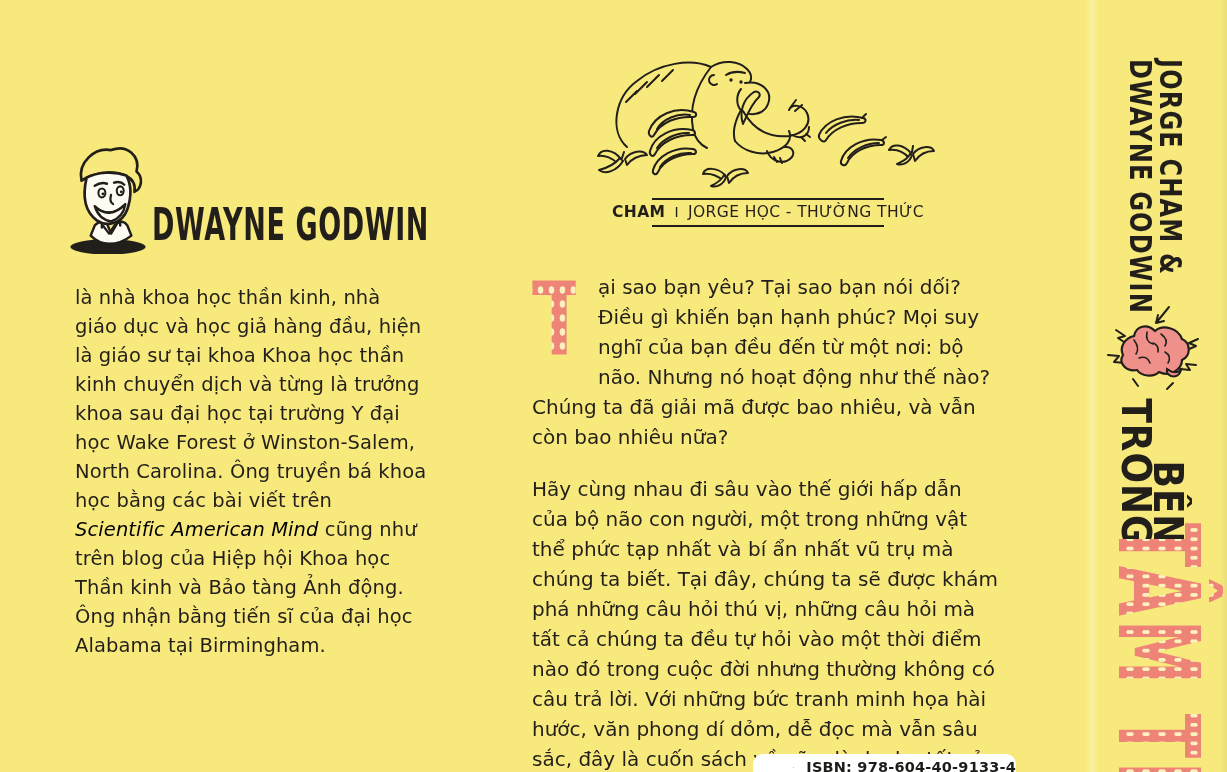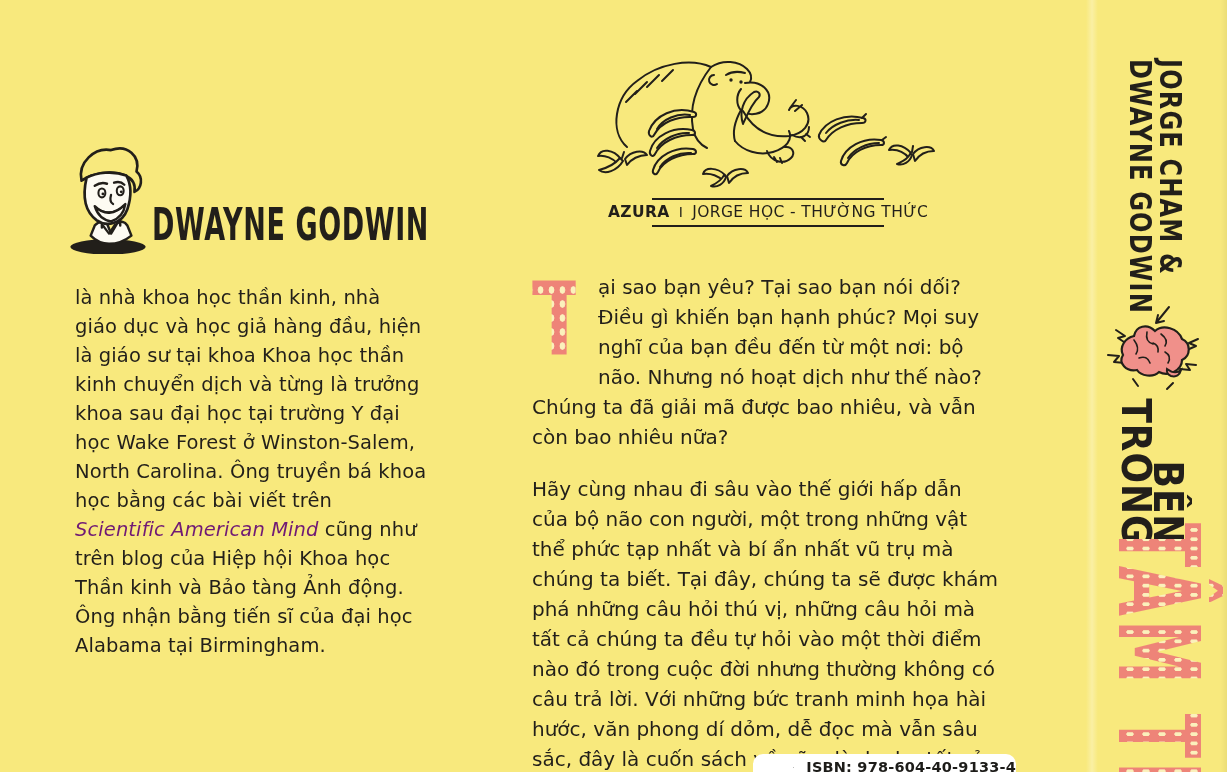--- a/index.html
+++ b/index.html
@@ -14,21 +14,21 @@
   .portrait{position:absolute;left:68px;top:144px;width:80px;height:110px;}
   .author-name{
     position:absolute;left:152px;top:204px;height:42px;
     font-weight:bold;font-size:45px;line-height:42px;letter-spacing:1px;
     transform:scale(0.60,1.0);transform-origin:left top;white-space:nowrap;
   }
   .bio{
     position:absolute;left:75px;top:263px;width:352px;
     font-size:19.5px;line-height:29px;letter-spacing:0.1px;
   }
-  .bio .mag{color:#701a75;font-style:italic;text-align:right;}
+  .bio .mag{color:#000000;font-style:italic;text-align:right;}
 
   
   .gorilla{position:absolute;left:593px;top:55px;width:352px;height:136px;}
   .imprint{
     position:absolute;left:652px;top:198px;width:232px;
     border-top:2px solid #221F1A;border-bottom:2px solid #221F1A;
     padding:3px 0 4px 0;display:flex;justify-content:center;align-items:baseline;gap:9px;
     font-size:15.5px;letter-spacing:0.4px;white-space:nowrap;
   }
   .imprint .brand{font-weight:bold;}
@@ -172,27 +172,27 @@
       <path d="M255,103 C261,94 274,88 286,88 M289,85 l4,-3"></path>
 
       <path class="fillbg" d="M318,98 C310,89 299,88 296,95 C304,94 311,97 316,103 Z"></path>
       <path class="fillbg" d="M320,99 C326,91 338,90 341,96 C333,96 326,100 322,106 Z"></path>
       <path class="fillbg" d="M319,100 C317,107 310,111 304,109 C310,106 315,104 317,99 Z"></path>
       <path d="M319,97 l1,-6"></path>
     </g>
   </svg>
 
   <div class="imprint" data-name="imprint-line">
-    <span class="brand" data-name="imprint-brand">AZURA</span>
+    <span class="brand" data-name="imprint-brand">CHAM</span>
     <span class="bar" data-name="imprint-divider">I</span>
     <span class="cat" data-name="imprint-category">JORGE HỌC - THƯỜNG THỨC</span>
   </div>
 
   <div class="blurb" data-name="back-cover-blurb">
-    <p class="p1" data-name="blurb-paragraph-1"><span class="marquee dropcap" data-name="dropcap-letter">T</span><span data-name="blurb-paragraph-1-text">ại sao bạn yêu? Tại sao bạn nói dối? Điều gì khiến bạn hạnh phúc? Mọi suy nghĩ của bạn đều đến từ một nơi: bộ não. Nhưng nó hoạt dịch như thế nào? Chúng ta đã giải mã được bao nhiêu, và vẫn còn bao nhiêu nữa?</span></p>
+    <p class="p1" data-name="blurb-paragraph-1"><span class="marquee dropcap" data-name="dropcap-letter">T</span><span data-name="blurb-paragraph-1-text">ại sao bạn yêu? Tại sao bạn nói dối? Điều gì khiến bạn hạnh phúc? Mọi suy nghĩ của bạn đều đến từ một nơi: bộ não. Nhưng nó hoạt động như thế nào? Chúng ta đã giải mã được bao nhiêu, và vẫn còn bao nhiêu nữa?</span></p>
     <p class="p2" data-name="blurb-paragraph-2">Hãy cùng nhau đi sâu vào thế giới hấp dẫn của bộ não con người, một trong những vật thể phức tạp nhất và bí ẩn nhất vũ trụ mà chúng ta biết. Tại đây, chúng ta sẽ được khám phá những câu hỏi thú vị, những câu hỏi mà tất cả chúng ta đều tự hỏi vào một thời điểm nào đó trong cuộc đời nhưng thường không có câu trả lời. Với những bức tranh minh họa hài hước, văn phong dí dỏm, dễ đọc mà vẫn sâu sắc, đây là cuốn sách về não dành cho tất cả mọi người mà không hề “hại não”.</p>
   </div>
 
   <div class="isbn-pill" data-name="isbn-badge">
     <svg class="mark" viewBox="0 0 18 14" data-name="publisher-mark-icon">
       <path d="M2,12 L5,4 L8,12 L11,4 L14,12" fill="none" stroke="#1D1C19" stroke-width="2.6" stroke-linejoin="round"></path>
       <circle cx="15.8" cy="3.2" r="1.8" fill="#1D1C19"></circle>
     </svg>
     <span class="isbn-text" data-name="isbn-number">ISBN: 978-604-40-9133-4</span>
   </div>

